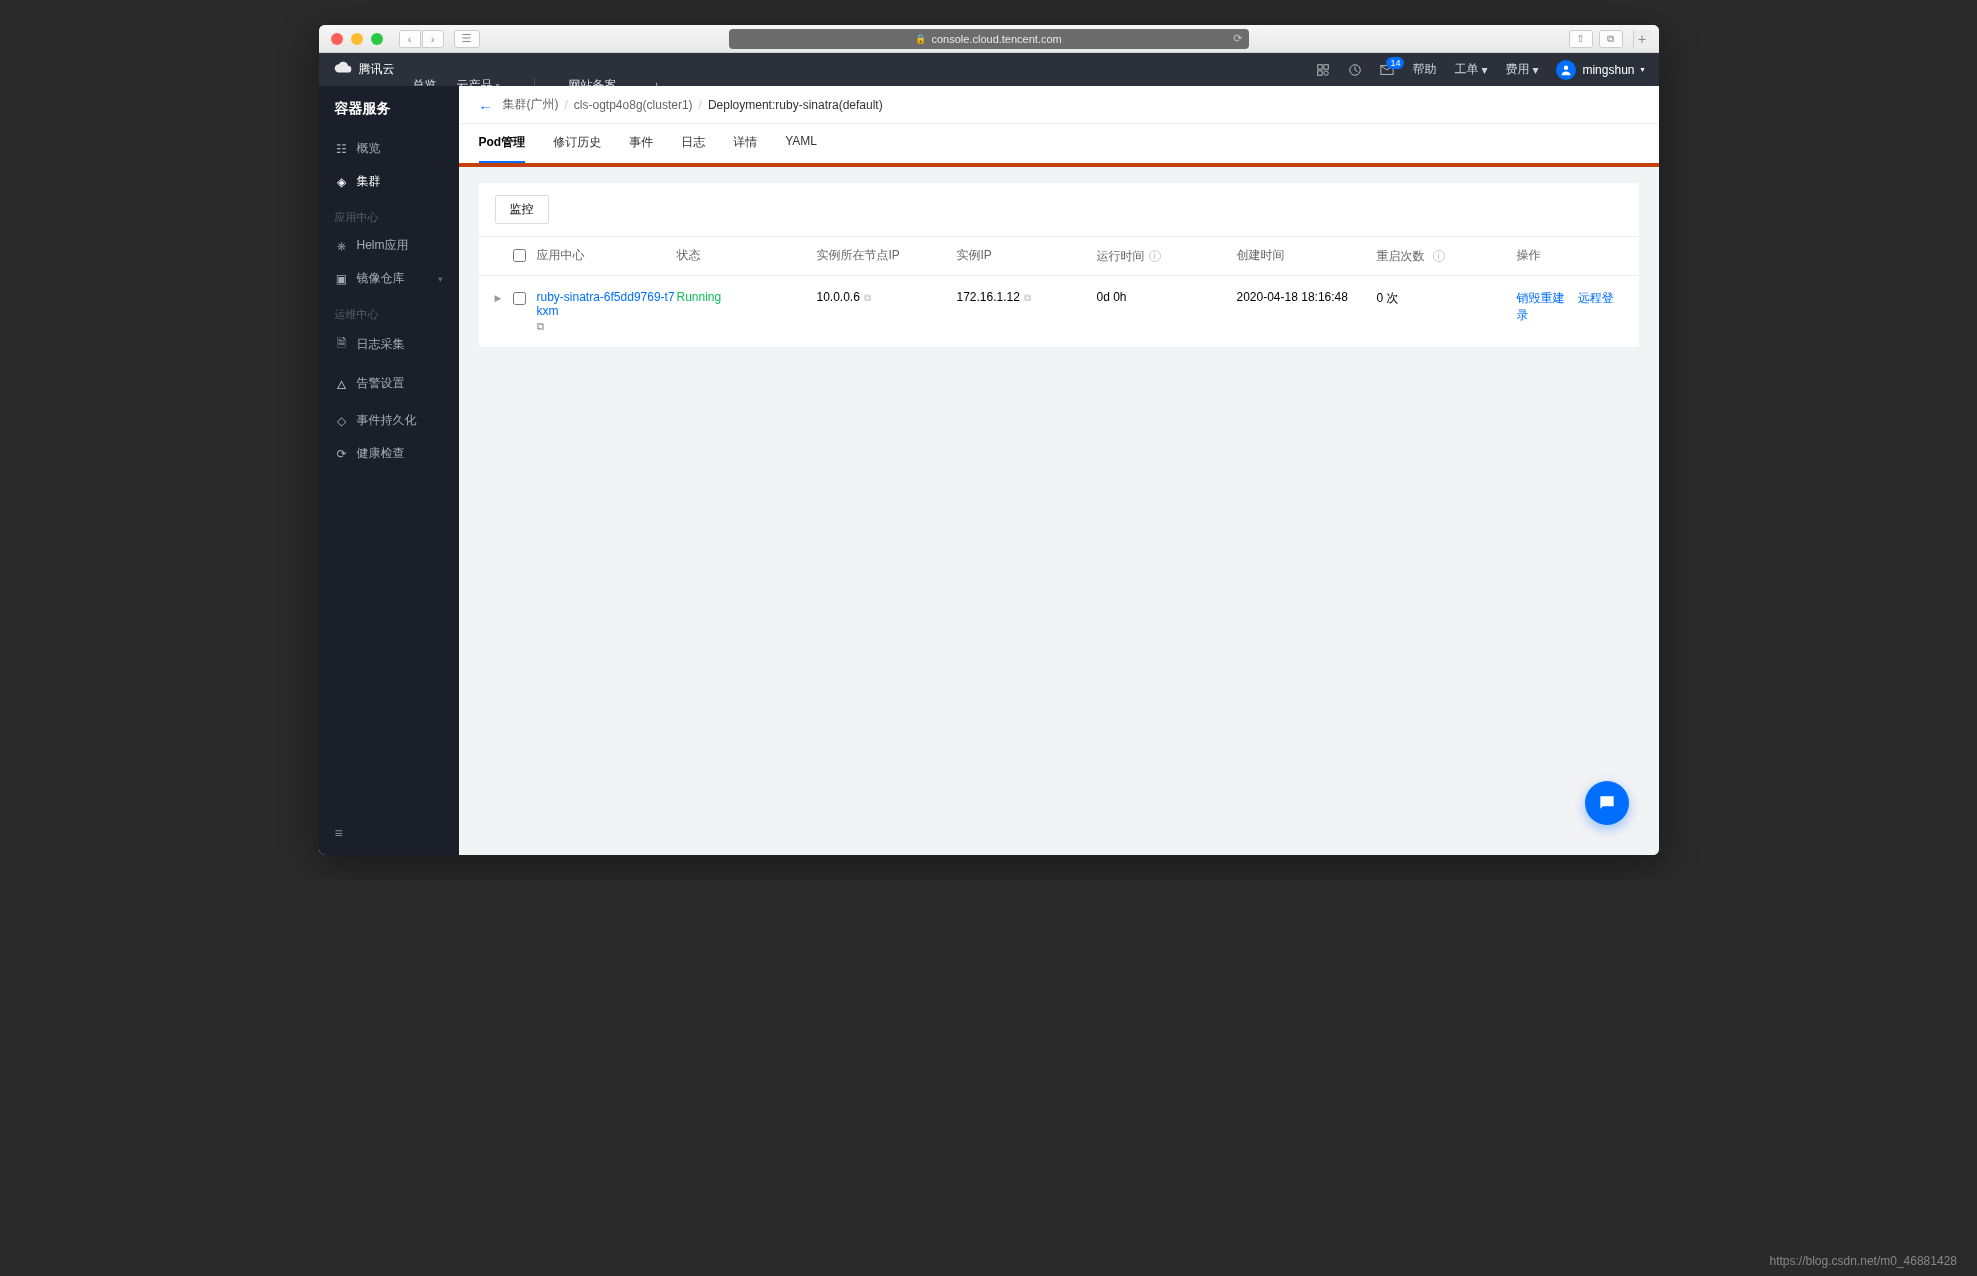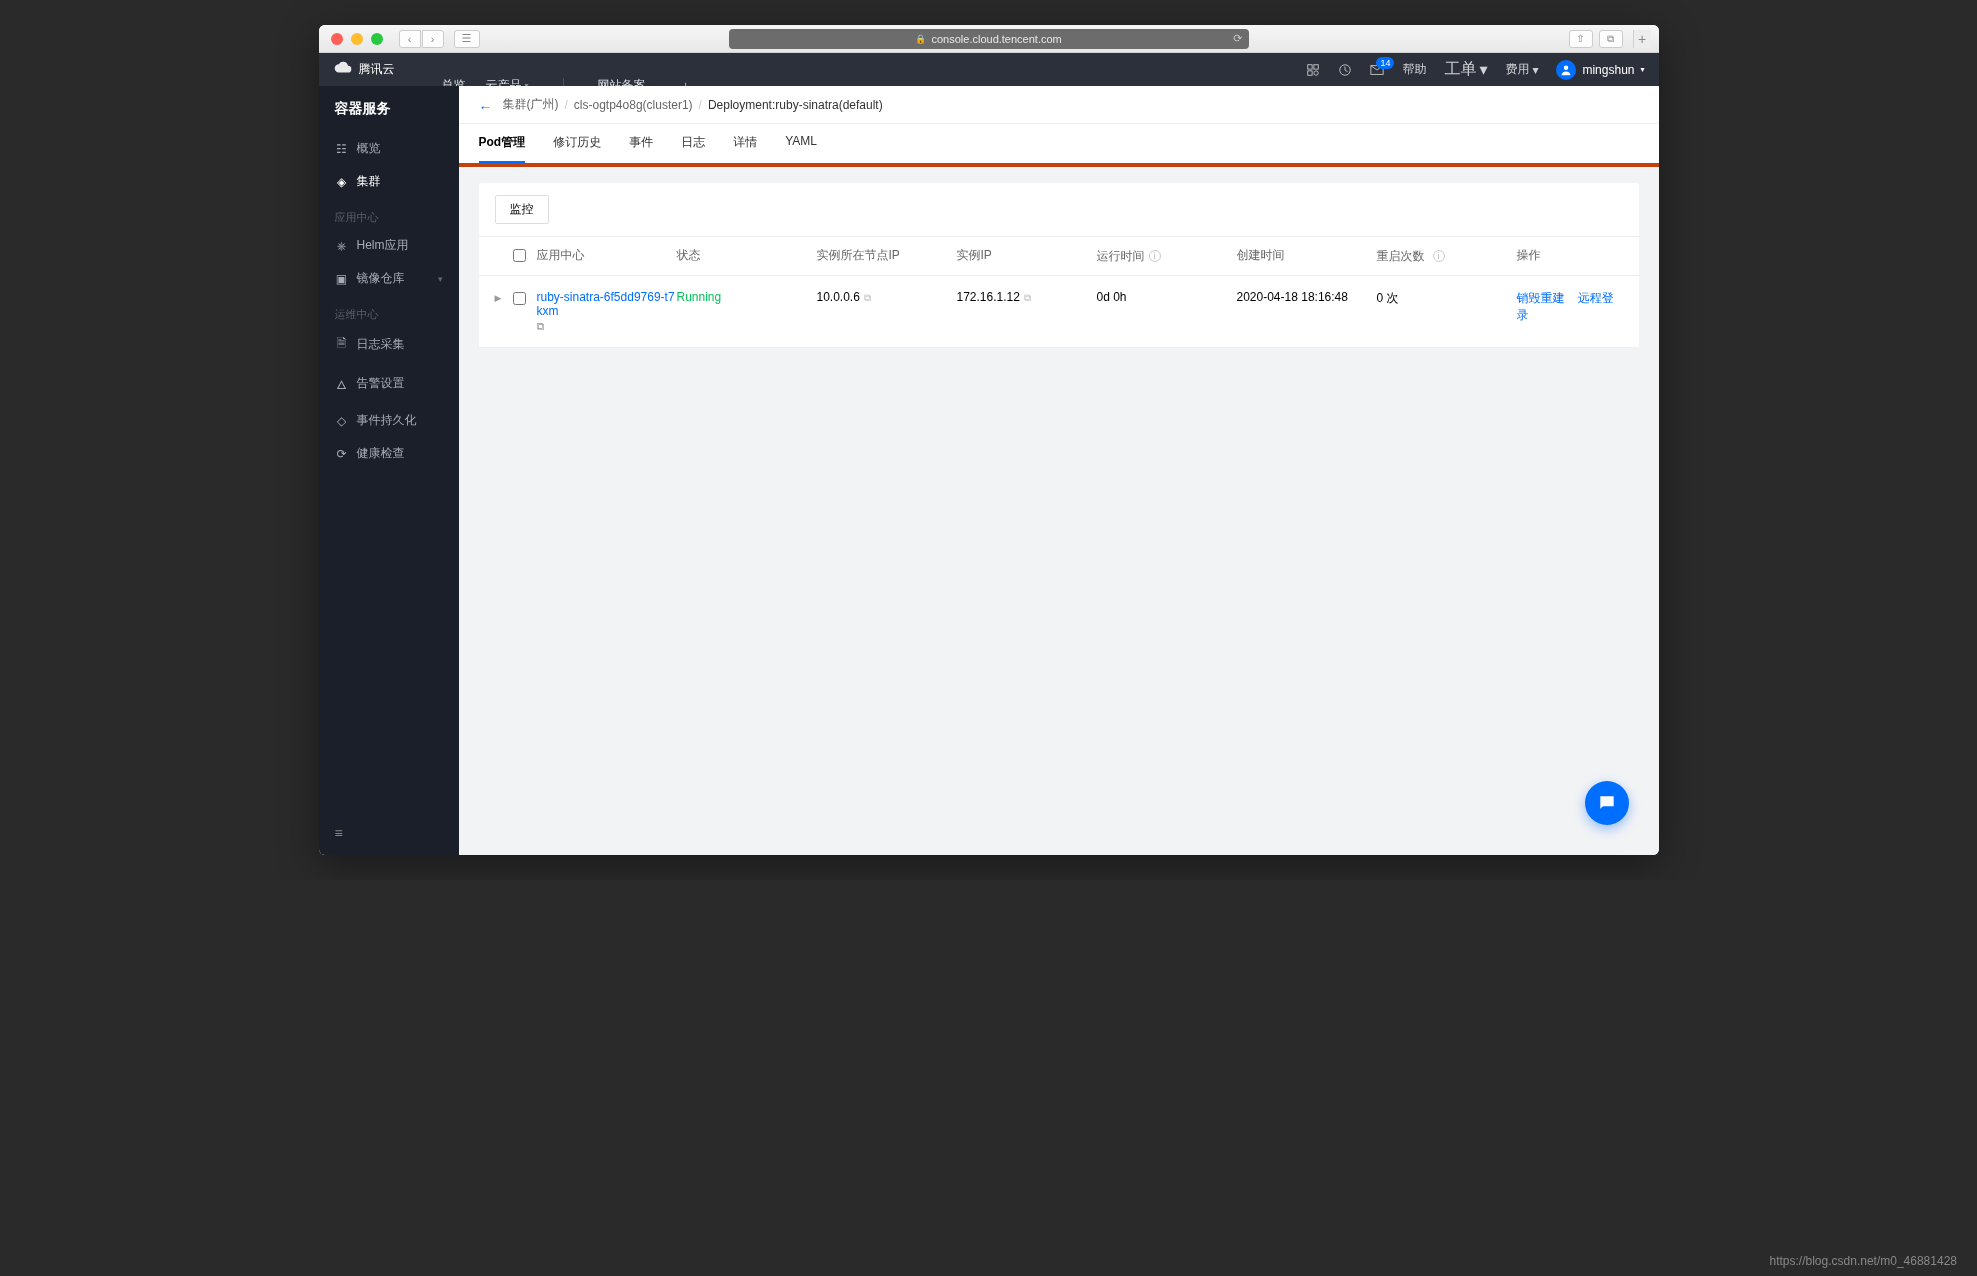--- a/index.html
+++ b/index.html
@@ -20,21 +20,21 @@
 .nav-btn.right{border-top-left-radius:0;border-bottom-left-radius:0;margin-left:-1px;}
 .sidebar-btn { width:26px;height:18px;border:1px solid #ccc;border-radius:3px;margin-left:10px;display:flex;align-items:center;justify-content:center;color:#888;font-size:11px;background:#fdfdfd;}
 .url-bar { position: absolute; left: 50%; transform: translateX(-50%); height: 20px; width: 520px; background: #6c6c6c; border-radius: 4px; color: #e8e8e8; font-size: 11px; display:flex; align-items:center; justify-content:center; gap:5px;}
 .url-bar .lock{font-size:9px;}
 .url-bar .reload{position:absolute;right:6px;color:#ccc;font-size:11px;}
 .mac-right { position:absolute; right:8px; display:flex; gap:6px; align-items:center;}
 .mac-icon-btn { width:24px;height:18px;border:1px solid #ccc;border-radius:3px;display:flex;align-items:center;justify-content:center;color:#888;font-size:10px;background:#fdfdfd;}
 .mac-plus{width:18px;height:18px;background:#ededed;border-left:1px solid #d0d0d0;display:flex;align-items:center;justify-content:center;color:#888;font-size:14px;margin-left:4px;}
 
 
-.tc-header { height: 33px; background: #2b303b; display:flex; align-items:center; color:#fff; font-size:12px; padding:0 14px;gap:29px; }
+.tc-header { height: 33px; background: #2b303b; display:flex; align-items:center; color:#fff; font-size:12px; padding:0 14px; }
 .tc-logo { display:flex; align-items:center; gap:6px; margin-right:18px;}
 .tc-logo-icon { width:20px;height:20px;}
 .tc-nav { display:flex; gap:20px; align-items:center;margin-top:32px;}
 .tc-nav-item { color:#e0e2e6; cursor:pointer; display:flex;align-items:center;gap:3px;}
 .tc-nav-item .chev{font-size:8px;color:#888;}
 .tc-div { width:1px; height:16px; background:#4a4f5a; margin:0 14px;}
 .tc-plus { color:#aaa; font-size:14px; margin-left:16px;cursor:pointer;}
 .tc-spacer { flex:1; }
 .tc-right { display:flex; align-items:center; gap:18px; }
 .tc-ricon { color:#d0d2d6; cursor:pointer; font-size:14px; position:relative; display:flex;align-items:center;gap:3px;}
@@ -159,21 +159,21 @@
           </svg>
         </span>
       <span class="tc-ricon">
           <svg width="14" height="14" viewBox="0 0 16 16">
             <rect x="1" y="3" width="14" height="10" fill="none" stroke="#ccc"></rect>
             <path d="M1 3l7 5 7-5" stroke="#ccc" fill="none"></path>
           </svg>
           <span class="tc-badge">14</span>
         </span>
       <span class="tc-ricon" style="font-size:12px;">帮助</span>
-      <span class="tc-ricon" style="font-size:16px;">
+      <span class="tc-ricon" style="font-size:12px;">
           <span>工单</span>
           <span class="chev">▾</span>
         </span>
       <span class="tc-ricon" style="font-size:12px;">
           <span>费用</span>
           <span class="chev">▾</span>
         </span>
       <div class="tc-user">
         <span class="tc-avatar">
             <svg viewBox="0 0 16 16">

